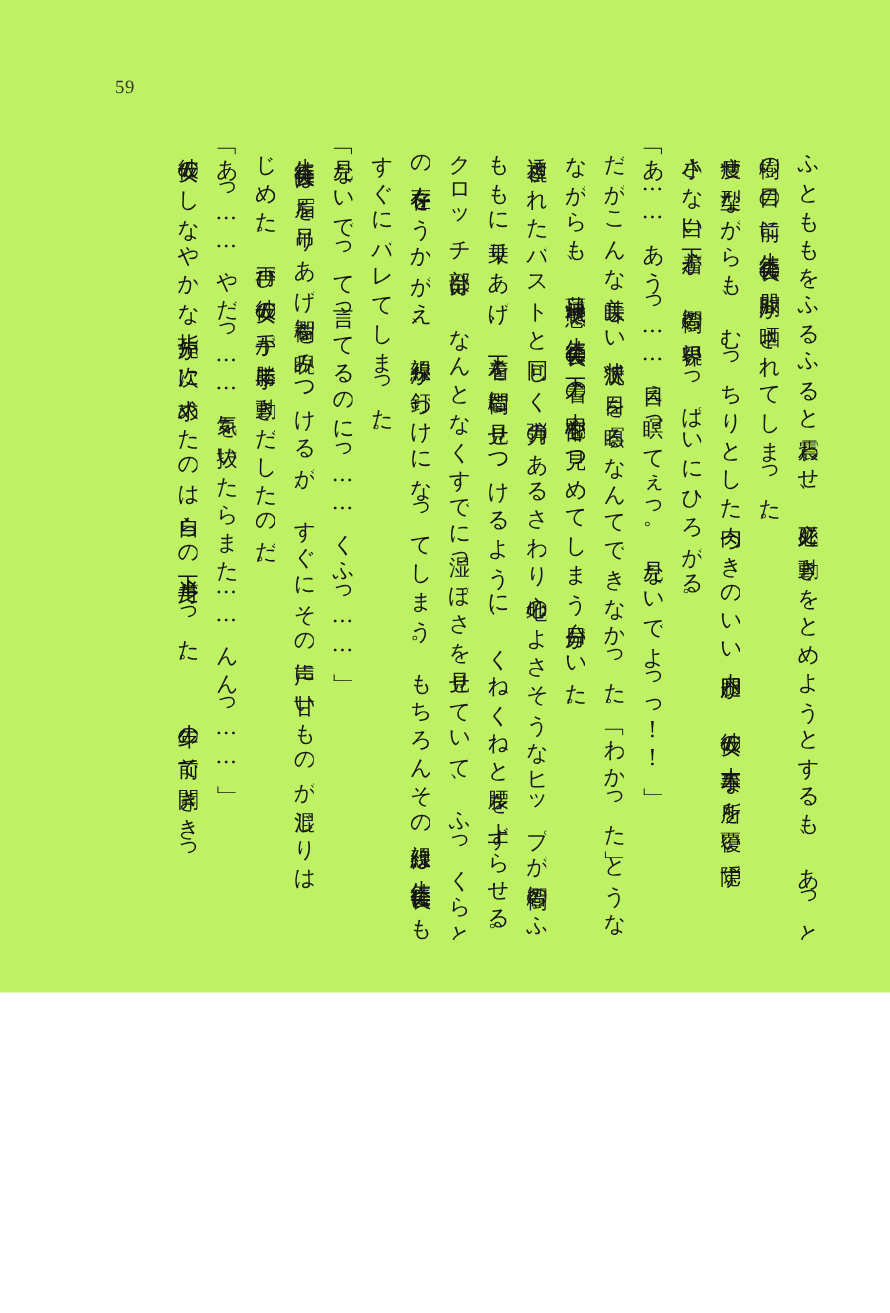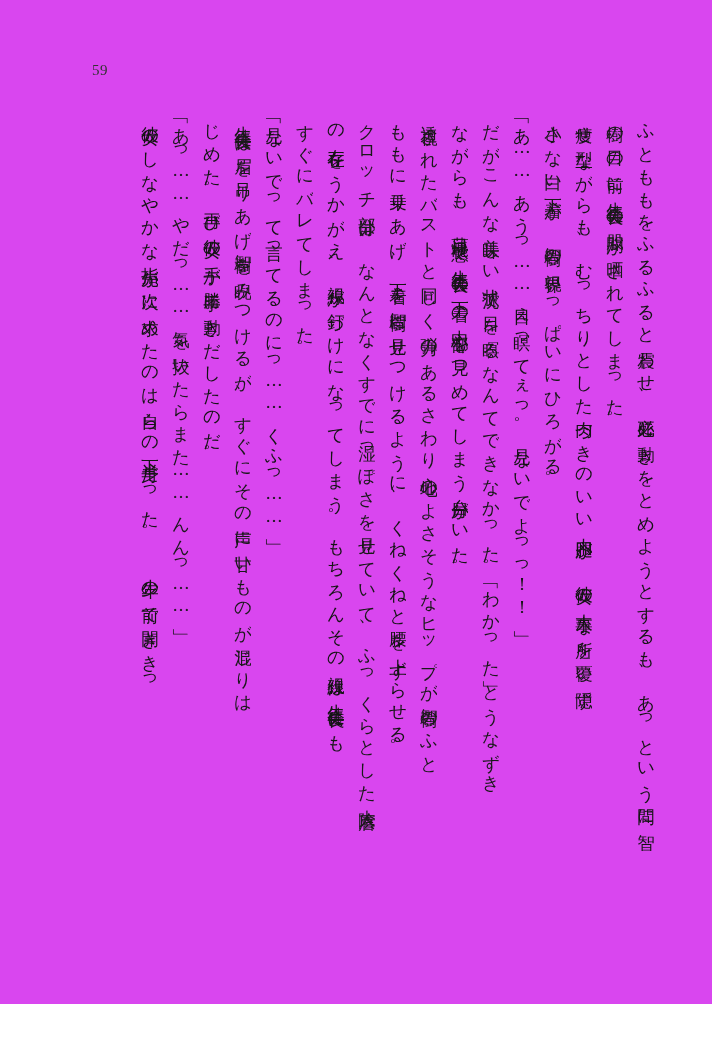--- a/index.html
+++ b/index.html
@@ -11,22 +11,22 @@
     width: 712px;
     height: 1050px;
     overflow: hidden;
     font-family: "Liberation Serif", "DejaVu Serif", serif;
     color: #1a1a1a;
   }
 
   .page {
     position: relative;
     width: 712px;
-    height: 1004px;
-    background: #d946ef;
+    height: 794px;
+    background: #bef264;
     box-sizing: border-box;
   }
 
   
   .page-number {
     position: absolute;
     top: 62px;
     left: 92px;
     font-size: 15px;
     font-family: "Liberation Serif", "DejaVu Serif", serif;

